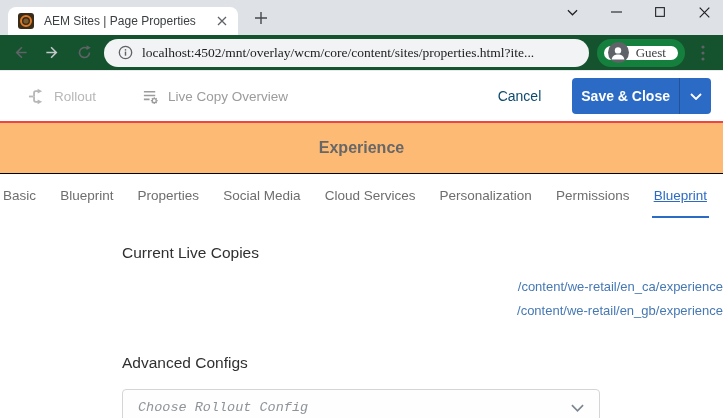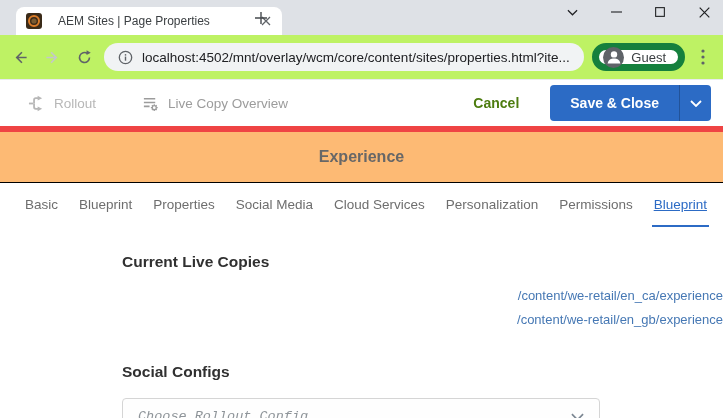--- a/index.html
+++ b/index.html
@@ -1,71 +1,71 @@
 <!DOCTYPE html>
 <html style="--accent-blue: #2c6bc5; --active-tab-blue: #2c6bc5; --link-blue: #4678b4; --favicon-orange: #d97b28;"><head>
 <meta charset="utf-8">
 <style>
   * { box-sizing: border-box; margin: 0; padding: 0; }
   html,body { width:723px; height:418px; overflow:hidden; }
   body { font-family:"Liberation Sans", sans-serif; background:#fff; }
 
   
   .tabstrip { position:relative; height:35px; background:#dee1e6; }
-  .btab { position:absolute; left:16px; bottom:0; width:266px; height:28px; background:#fff;
-          border-radius:8px 8px 0 0; display:flex; align-items:center; padding:0 8px 0 10px; gap:16px; }
+  .btab { position:absolute; left:8px; bottom:0; width:230px; height:28px; background:#fff;
+          border-radius:8px 8px 0 0; display:flex; align-items:center; padding:0 8px 0 10px; gap:10px; }
   .favicon { width:16px; height:16px; flex:0 0 auto; }
   .tab-title { flex:1; font-size:12px; color:#3c4043; white-space:nowrap; overflow:hidden; }
   .tab-close { width:16px; height:16px; display:flex; align-items:center; justify-content:center; color:#5f6368; cursor:pointer; }
   .newtab { position:absolute; left:248px; bottom:4px; width:26px; height:26px; display:flex;
             align-items:center; justify-content:center; color:#45494d; border-radius:50%; cursor:pointer; }
   .win-controls { position:absolute; right:10px; top:3px; display:flex; align-items:center; gap:26px; color:#202124; }
   .win-btn { width:18px; height:18px; display:flex; align-items:center; justify-content:center; cursor:pointer; }
 
   
-  .addressbar { height:45px; background:#bef264; display:flex; align-items:center; padding:0 10px 0 8px; gap:8px;
-                border-bottom:1px solid #e8eaed; }
+  .addressbar { height:36px; background:#14532d; display:flex; align-items:center; padding:0 10px 0 8px; gap:8px;
+                border-bottom:1px solid #e8eaed;font-family:Liberation Serif, serif; }
   .nav-ic { width:24px; height:24px; display:flex; align-items:center; justify-content:center; color:#5f6368; flex:0 0 auto; }
   .nav-ic.disabled { color:#c4c7cb; }
   .omnibox { flex:1; height:28px; background:#f1f3f4; border-radius:14px; display:flex; align-items:center;
              padding:0 14px; gap:9px; min-width:0; }
   .omni-url { font-size:13.5px; color:#202124; white-space:nowrap; overflow:hidden; }
   .profile-pill { height:28px; border:7px solid #15803d; border-radius:14px; background:#fff; display:flex;
                   align-items:center; gap:7px; padding:0 12px 0 4px; flex:0 0 auto; cursor:pointer; }
   .profile-pill .plabel { font-size:13px; color:#3c4043; }
   .avatar { width:21px; height:21px; border-radius:50%; background:#5f6368; display:flex; align-items:center; justify-content:center; }
   .kebab { width:20px; height:24px; display:flex; align-items:center; justify-content:center; color:#5f6368; cursor:pointer; flex:0 0 auto; }
 
   
-  .aem-toolbar { height:52px; background:#fff; border-bottom:6px solid #ef4444; display:flex; align-items:center; padding:0 12px 0 28px; }
+  .aem-toolbar { height:52px; background:#fff; border-bottom:2px solid #ef4444; display:flex; align-items:center; padding:0 12px 0 28px; }
   .tb-action { display:flex; align-items:center; gap:9px; font-size:13.5px; cursor:default; }
   .tb-rollout { color:#b7b7b7; }
   .tb-lco { color:#9c9c9c; margin-left:46px; }
   .tb-spacer { flex:1; }
-  .cancel-btn { font-size:14px; font-weight:700; color:#4d7c0f; margin-right:31px; cursor:pointer; background:none; border:none;
+  .cancel-btn { font-size:14px; font-weight:400; color:#0c4a6e; margin-right:31px; cursor:pointer; background:none; border:none;
                 font-family:"Liberation Sans", sans-serif;text-align:right; }
   .split-btn { display:flex; height:36px; border-radius:4px; overflow:hidden; background:var(--accent-blue,#2c6bc5); color:#fff; }
-  .split-main { display:flex; align-items:center; padding:0 20px; font-size:14px; font-weight:700; cursor:pointer; }
+  .split-main { display:flex; align-items:center; padding:0 9px; font-size:14px; font-weight:700; cursor:pointer; }
   .split-divider { width:1px; background:rgba(0,0,0,0.22); }
   .split-caret { width:31px; display:flex; align-items:center; justify-content:center; cursor:pointer; }
 
   
   .title-band { height:51px; background:#fdba74; border-bottom:1px solid #000000; display:flex; align-items:center; justify-content:center; }
   .page-title { font-size:16px; font-weight:700; color:#676767; }
 
   
   .tabnav { height:44px; background:#fff; display:flex; align-items:stretch; justify-content:space-between;
-            padding:0 14px 0 23px; font-size:13.5px; color:#6e6e6e; }
+            padding:0 14px 0 1px; font-size:13.5px; color:#6e6e6e; }
   .tab-item { display:flex; align-items:center; padding:0 2px; cursor:pointer; border-bottom:2px solid transparent; white-space:nowrap; }
   .tab-item.active { color:var(--active-tab-blue,#2c6bc5); border-bottom-color:var(--active-tab-blue,#2c6bc5); }
   .tab-item.active span { text-decoration:underline; }
 
   
   .content { padding:26px 0 0 122px; background:#fff; }
-  .sec-heading { font-size:15.5px; font-weight:700; color:#303030; }
+  .sec-heading { font-size:15.5px; font-weight:400; color:#303030; }
   .live-copy-link { display:block; font-size:13px; color:var(--link-blue,#4678b4); text-decoration:none; margin-bottom:9px; cursor:pointer;text-align:right; }
   .lc-list { margin-top:17px; margin-bottom:0; }
   .rc-heading { margin-top:36px; }
   .select-box { margin-top:17px; width:478px; height:37px; background:#fefefe; border:1px solid #d5d5d5; border-radius:4px;
                 display:flex; align-items:center; justify-content:space-between; padding:0 15px; cursor:pointer; }
   .select-placeholder { font-size:13.5px; font-style:italic; color:#8e9499;font-family:Liberation Mono, monospace; }
   svg { display:block; }
 </style>
 </head>
 <body>
@@ -228,21 +228,21 @@
       <span>Blueprint</span>
     </div>
 </div>
 
 <div class="content">
   <h2 class="sec-heading">Current Live Copies</h2>
   <div class="lc-list">
     <a class="live-copy-link">/content/we-retail/en_ca/experience</a>
     <a class="live-copy-link">/content/we-retail/en_gb/experience</a>
   </div>
-  <h2 class="sec-heading rc-heading">Social Configs</h2>
+  <h2 class="sec-heading rc-heading">Advanced Configs</h2>
   <div class="select-box">
     <span class="select-placeholder">Choose Rollout Config</span>
     <span>
       <svg viewBox="0 0 14 8" width="13" height="8">
           <path d="M1 1 L7 7 L13 1" stroke="#7b8692" stroke-width="1.8" fill="none"></path>
         </svg>
     </span>
   </div>
 </div>
 

